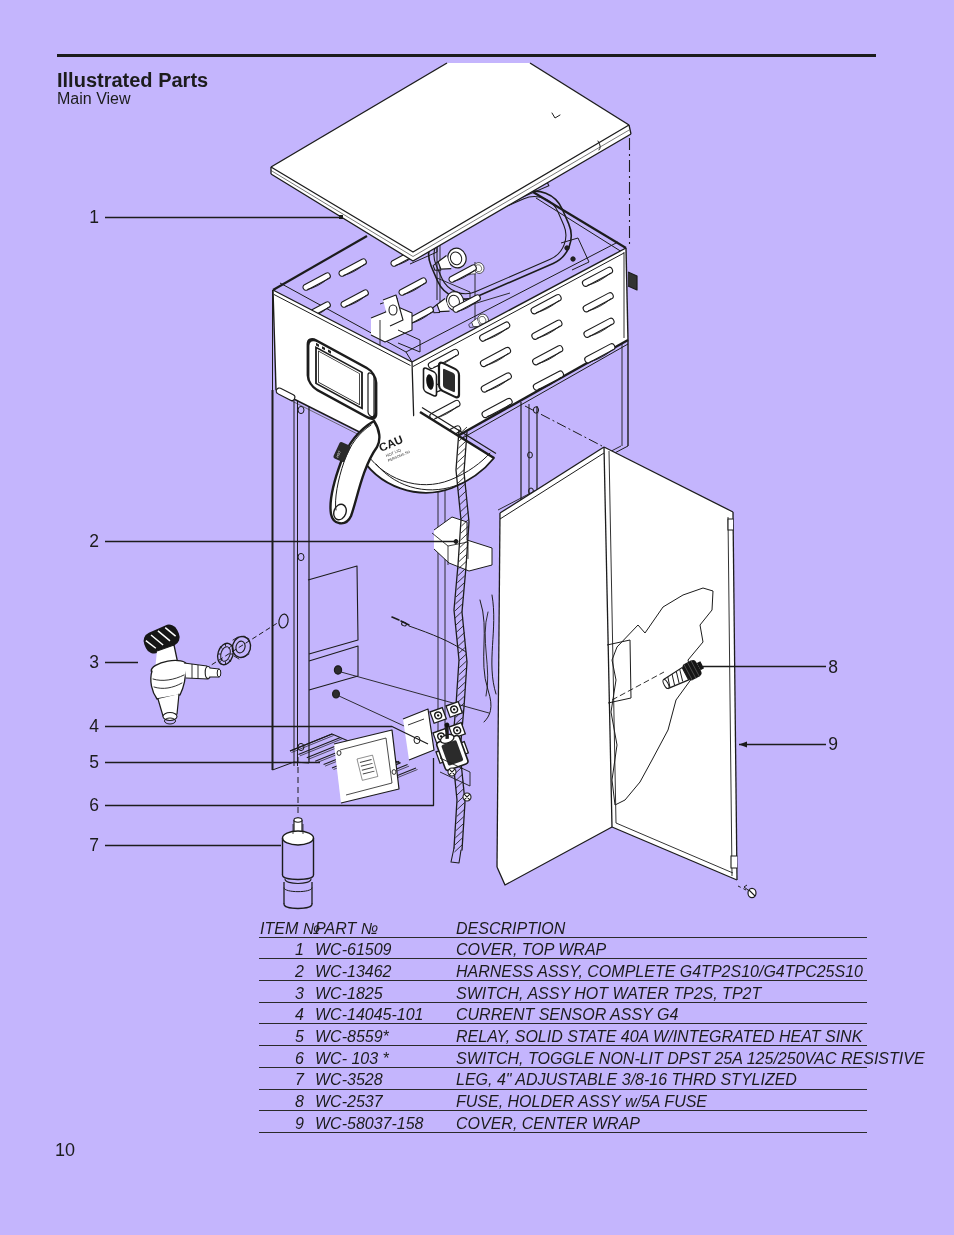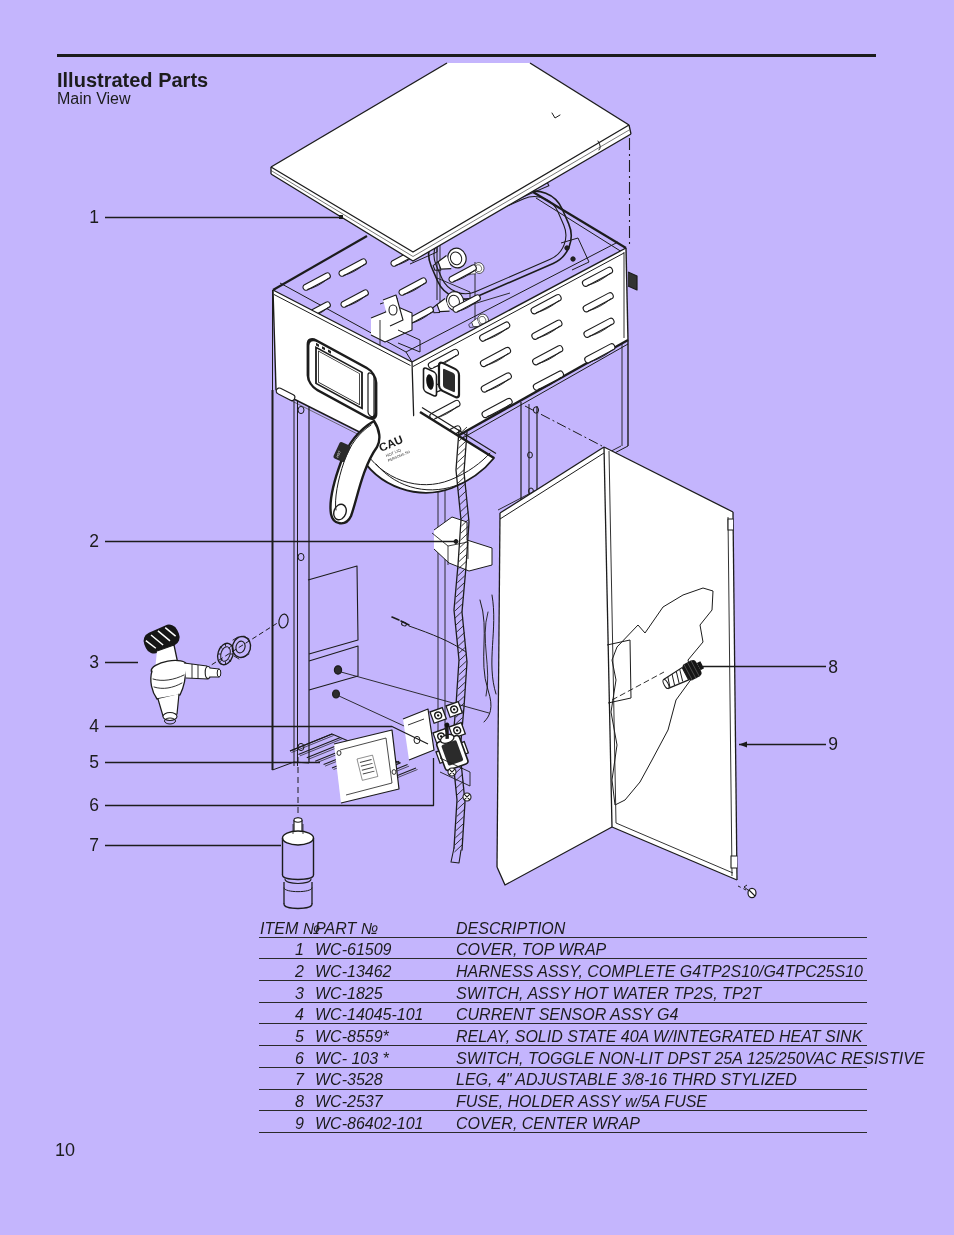--- a/index.html
+++ b/index.html
@@ -688,18 +688,18 @@
       </div>
 
 <div class="trow">
         <span class="c1">8</span>
         <span class="c2">WC-2537</span>
         <span class="c3">FUSE, HOLDER ASSY w/5A FUSE</span>
       </div>
 
 <div class="trow">
         <span class="c1">9</span>
-        <span class="c2">WC-86402-101</span>
+        <span class="c2">WC-58037-158</span>
         <span class="c3">COVER, CENTER WRAP</span>
       </div>
 </div>
 
 <div class="abs" style="left:55px;top:1140px;font-size:18px;color:#1c1c1c;">10</div>
 </div>
 </body></html>

